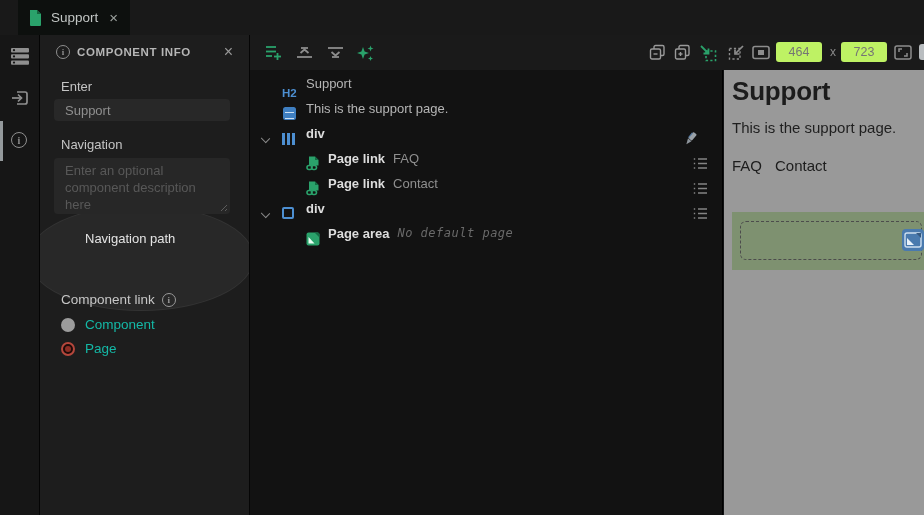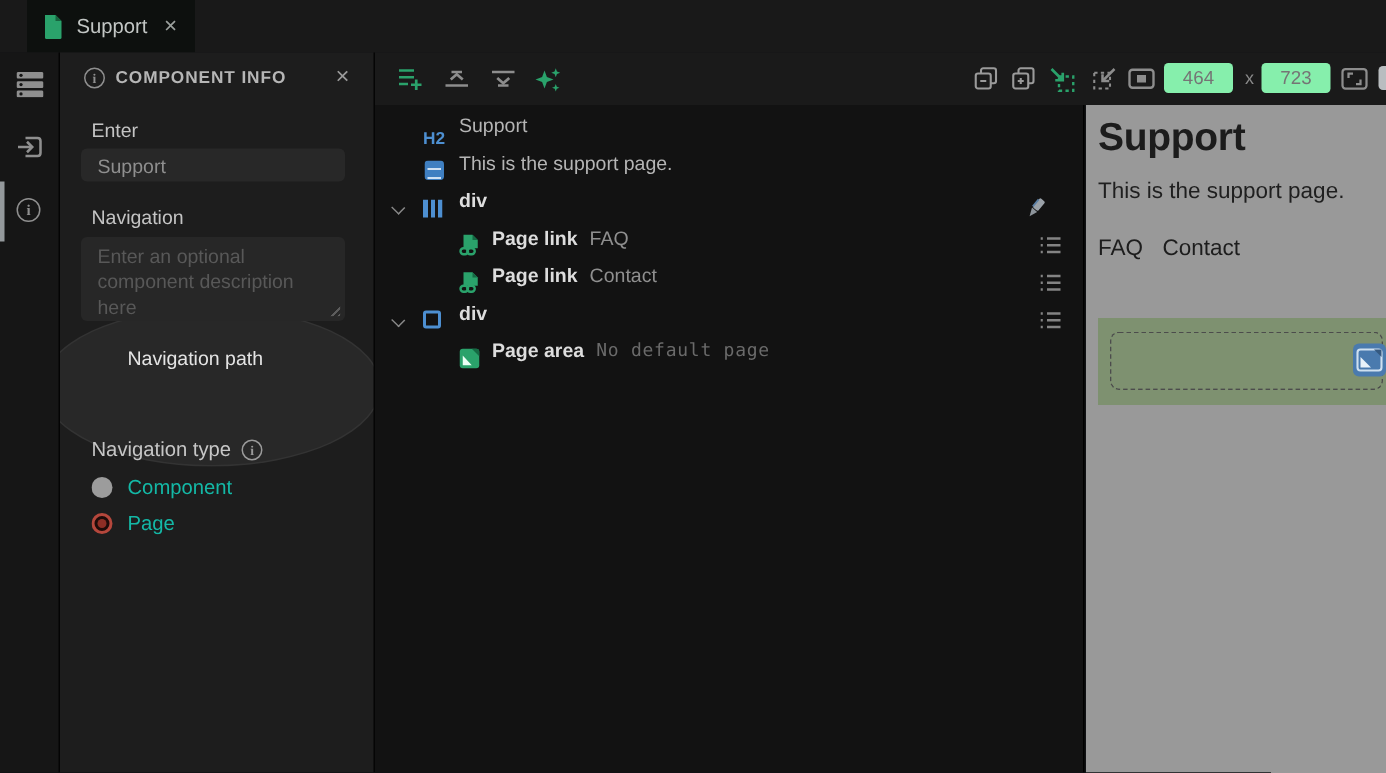--- a/index.html
+++ b/index.html
@@ -70,35 +70,35 @@
   .radio.plain { background:#9c9c9c; }
   .radio.sel { border:2px solid #b5473c; background:#1e0b09; }
   .radio.sel::after { content:""; position:absolute; left:2px; top:2px; width:6px; height:6px; border-radius:50%; background:#8d2e25; }
   .radio-lbl { color:#14b8a6; font-size:13.5px; }
 
   
   .topstrip { position:absolute; left:250px; top:35px; width:674px; height:35px; background:#1a1a1a; }
   .tbtn { position:absolute; top:9px; width:18px; height:18px; cursor:pointer; }
   .size-inp {
     position:absolute; top:7px; width:46px; height:20px; border:none; border-radius:3px;
-    background:#86efac; color:#757575; font-size:12.5px; text-align:center; outline:none;
+    background:#bef264; color:#757575; font-size:12.5px; text-align:center; outline:none;
     font-family:"Liberation Sans", sans-serif;
   }
   .size-x { position:absolute; top:10px; color:#8a8a8a; font-size:12px; }
   .edge-sliver { position:absolute; left:669px; top:9px; width:5px; height:16px; background:#b9bdc0; border-radius:3px 0 0 3px; }
 
   
   .tree { position:absolute; left:250px; top:70px; width:473px; height:445px; background:#121212; border-right:1px solid #000; }
   .trow { position:absolute; left:0; width:100%; height:25px; display:flex; align-items:flex-start; }
   .chev { position:absolute; left:12px; top:9px; width:7px; height:7px; border-right:1.6px solid #8a8a8a; border-bottom:1.6px solid #8a8a8a; transform:rotate(45deg) scale(1,0.9); }
   .ticon { position:absolute; top:6px; }
   .t-label { color:#b5b5b5; font-size:13px; }
   .t-bold { color:#dddddd; font-weight:700; font-size:13px; }
   .t-val { color:#8f8f8f; font-size:13px; margin-left:8px; }
-  .t-mono { font-family:"DejaVu Sans Mono", monospace; font-size:12px; color:#6a6a6a; letter-spacing:0.5px; }
+  .t-mono { font-family:"DejaVu Sans Mono", monospace; font-size:12px; color:#6a6a6a; letter-spacing:0.5px;font-style:italic; }
   .h2-glyph { color:#4d8fd1; font-weight:700; font-size:11.5px; font-family:"Liberation Sans",sans-serif; }
   .para-icon { width:13px; height:13px; border-radius:2.5px; background:#3f7fc1;
     box-shadow:inset 0 0 0 0 #000;
     background-image:repeating-linear-gradient(180deg, transparent 0 3px, #cfe1f3 3px 4.5px, transparent 4.5px 6px);
     background-size:9px 11px; background-position:2px 2px; background-repeat:no-repeat; }
   .cols-icon { width:13px; height:12px;
     background:repeating-linear-gradient(90deg, #4d8fd1 0 3px, transparent 3px 5px); }
   .sq-icon { width:12px; height:12px; border:2px solid #4d8fd1; border-radius:2px; background:transparent; }
   .trailing { position:absolute; width:16px; height:14px; }
 
@@ -169,21 +169,21 @@
   <input class="inp" style="top: 64px;" value="Support">
 
   <span class="lbl" style="top:102px">Navigation</span>
   <div class="ta-wrap">
     <textarea class="ta" placeholder="Enter an optional component description here" style=""></textarea>
   </div>
 
   <span class="lbl nav-lbl" style="top:196px">Navigation path</span>
 
   <div class="ct-row">
-    <span class="radio-lbl" style="color:#c6c6c6">Navigation type</span>
+    <span class="radio-lbl" style="color:#c6c6c6">Component link</span>
     <i class="circle-i">i</i>
   </div>
 
   <div class="radio-row" style="top:282px">
     <span class="radio plain"></span>
     <span class="radio-lbl">Component</span>
   </div>
   <div class="radio-row" style="top:306px">
     <span class="radio sel"></span>
     <span class="radio-lbl">Page</span>

